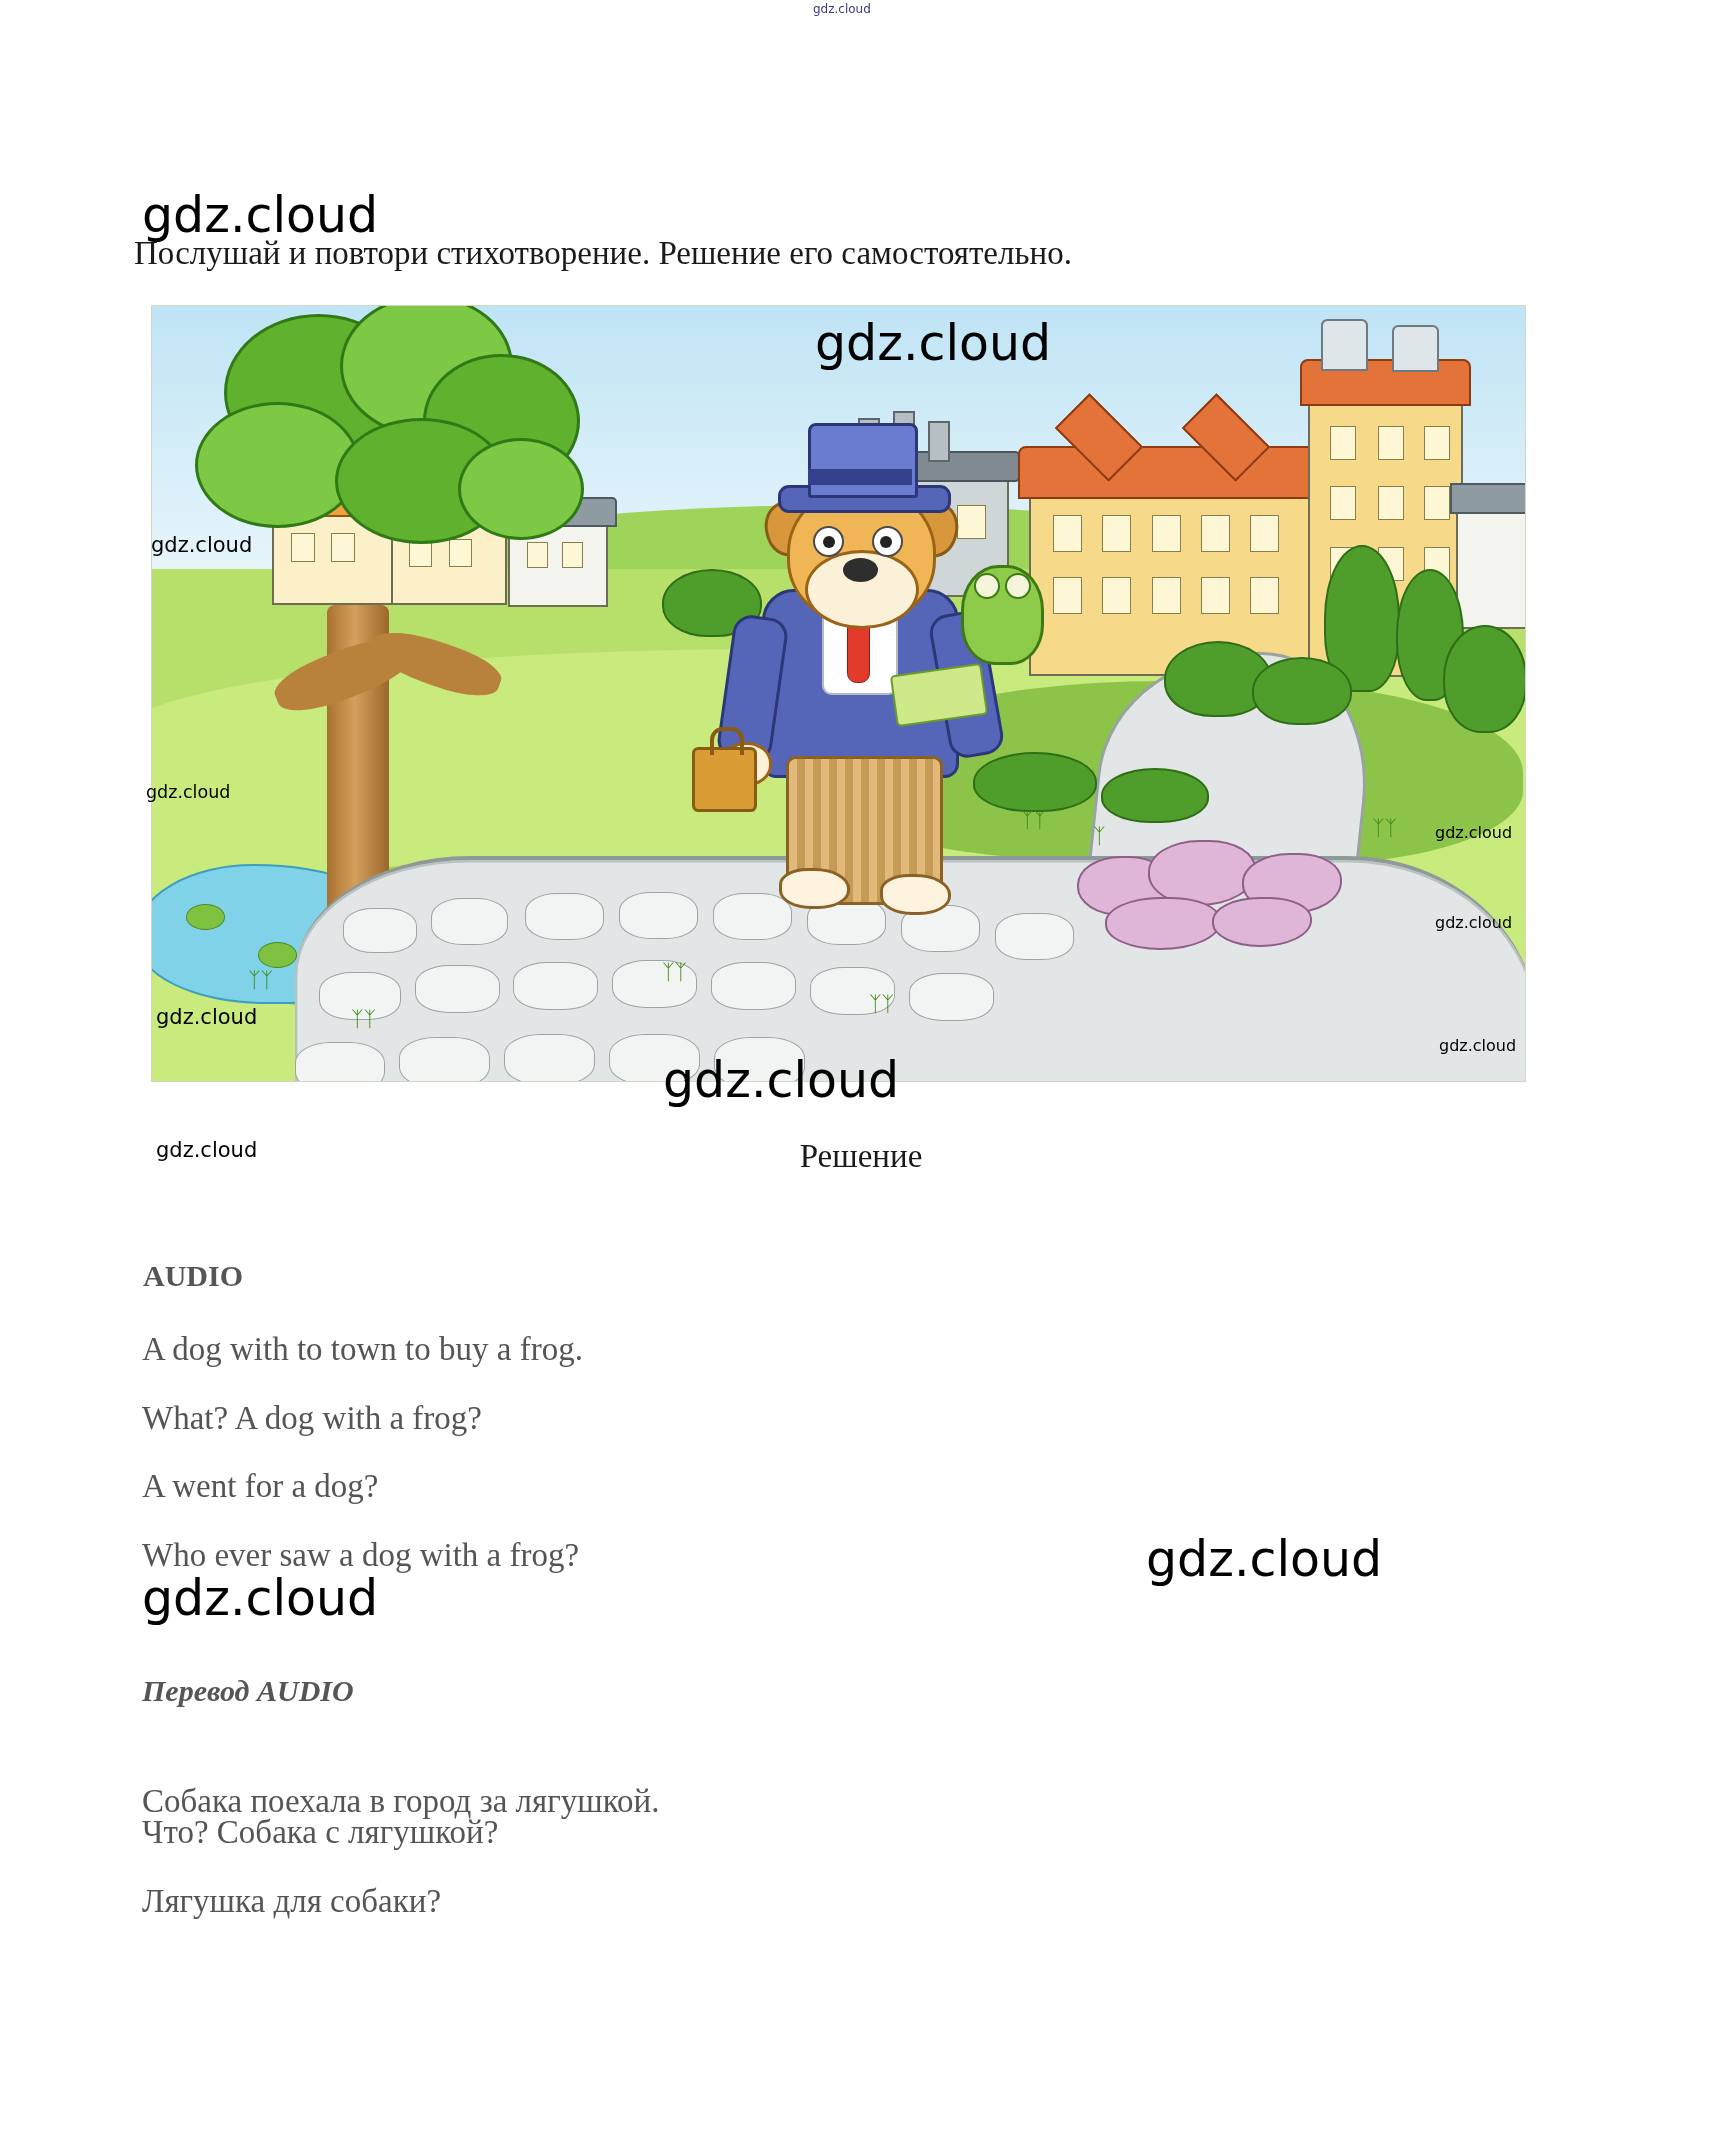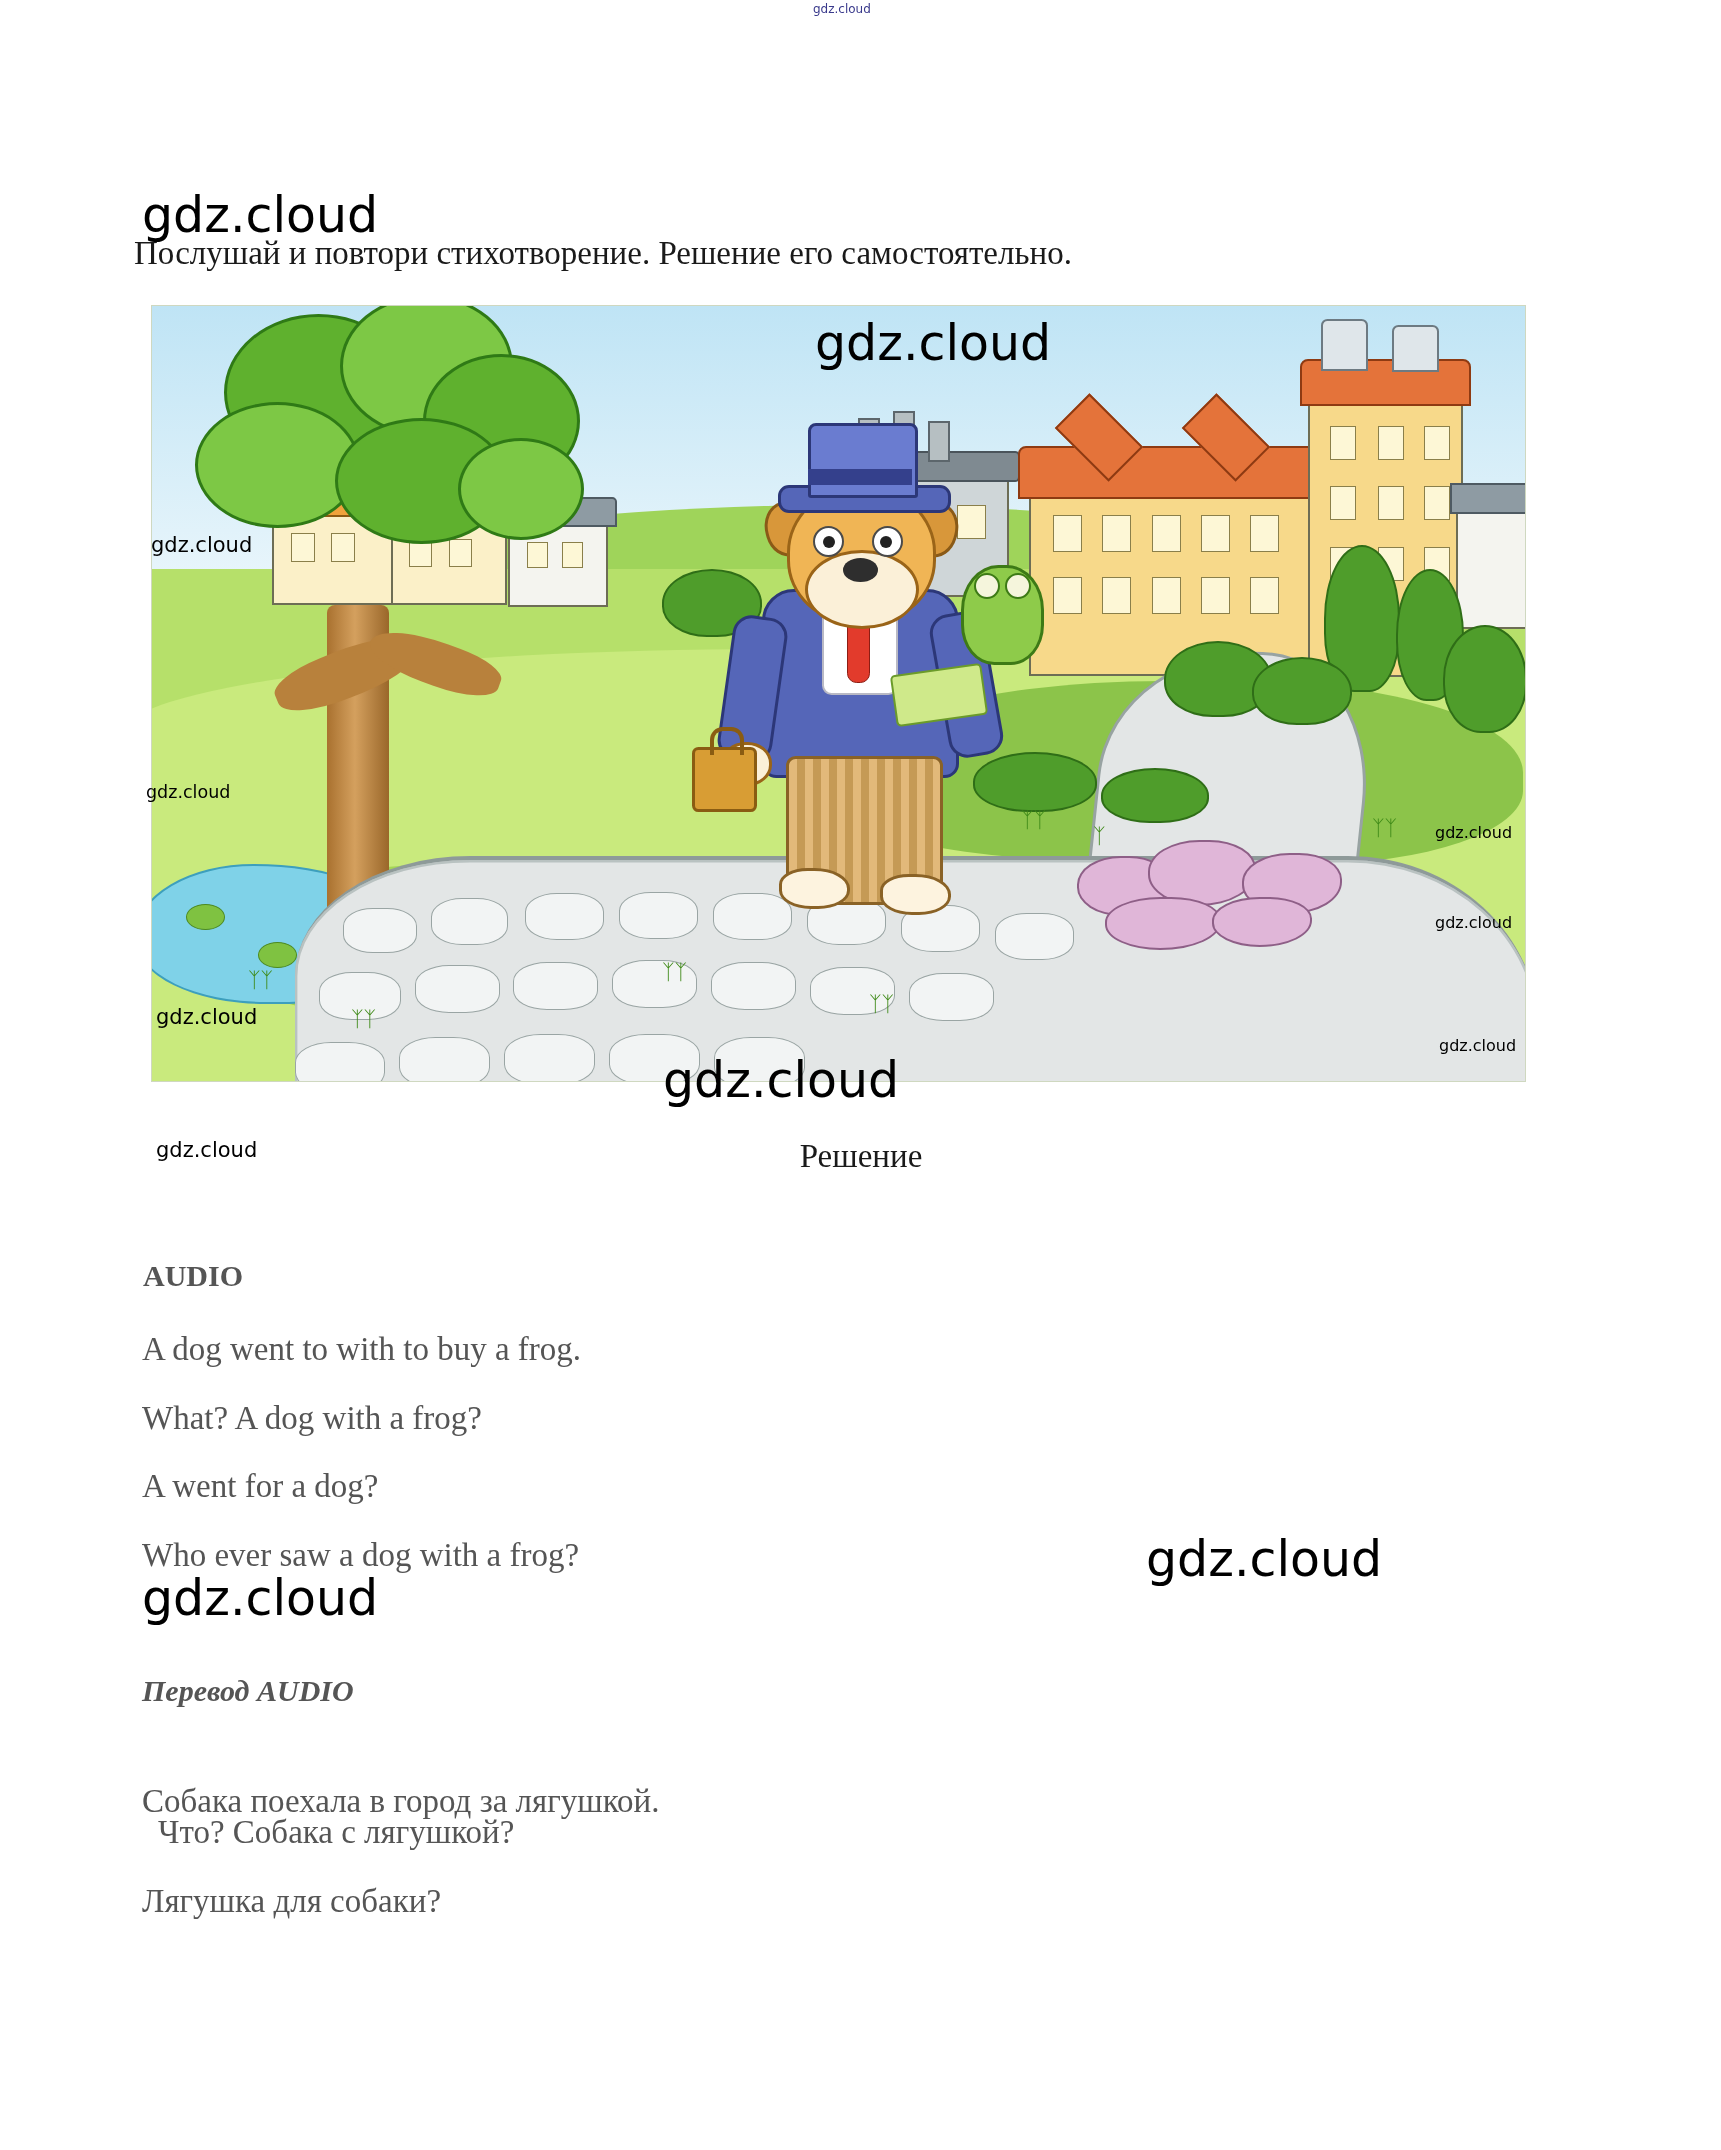--- a/index.html
+++ b/index.html
@@ -497,28 +497,28 @@
       <div class="frog-eye" style="left:41px; top:4.8px;"></div>
     </div>
     <div class="il money"></div>
     <div class="il bag"></div>
     <div class="il bag-handle"></div>
   </div>
 
   <div class="solution">Решение</div>
 
   <div class="audio-head">AUDIO</div>
-  <div class="line" style="top:1331px;">A dog went to with to buy a frog.</div>
+  <div class="line" style="top:1331px;">A dog with to town to buy a frog.</div>
   <div class="line" style="top:1400px;">What? A dog with a frog?</div>
   <div class="line" style="top:1468px;">A went for a dog?</div>
   <div class="line" style="top:1537px;">Who ever saw a dog with a frog?</div>
 
   <div class="translation-head">Перевод AUDIO</div>
   <div class="line" style="top:1746px;margin-top:37px;">Собака поехала в город за лягушкой.</div>
-  <div class="line" style="top:1814px;margin-left:16px;">Что? Собака с лягушкой?</div>
+  <div class="line" style="top:1814px;">Что? Собака с лягушкой?</div>
   <div class="line" style="top:1883px;">Лягушка для собаки?</div>
 
   <div id="watermark-layer">
       <div class="wm" style="left: 813px; top: 1.6px; font-size: 12px; color: rgb(58, 58, 140);">gdz.cloud</div>
       <div class="wm" style="left: 142px; top: 187px; font-size: 49px; color: rgb(0, 0, 0);">gdz.cloud</div>
       <div class="wm" style="left: 815px; top: 315px; font-size: 49px; color: rgb(0, 0, 0);">gdz.cloud</div>
       <div class="wm" style="left: 151px; top: 533px; font-size: 21px; color: rgb(0, 0, 0);">gdz.cloud</div>
       <div class="wm" style="left: 146px; top: 782px; font-size: 17.5px; color: rgb(0, 0, 0);">gdz.cloud</div>
       <div class="wm" style="left: 156px; top: 1005px; font-size: 21px; color: rgb(0, 0, 0);">gdz.cloud</div>
       <div class="wm" style="left: 1435px; top: 823px; font-size: 16px; color: rgb(0, 0, 0);">gdz.cloud</div>

